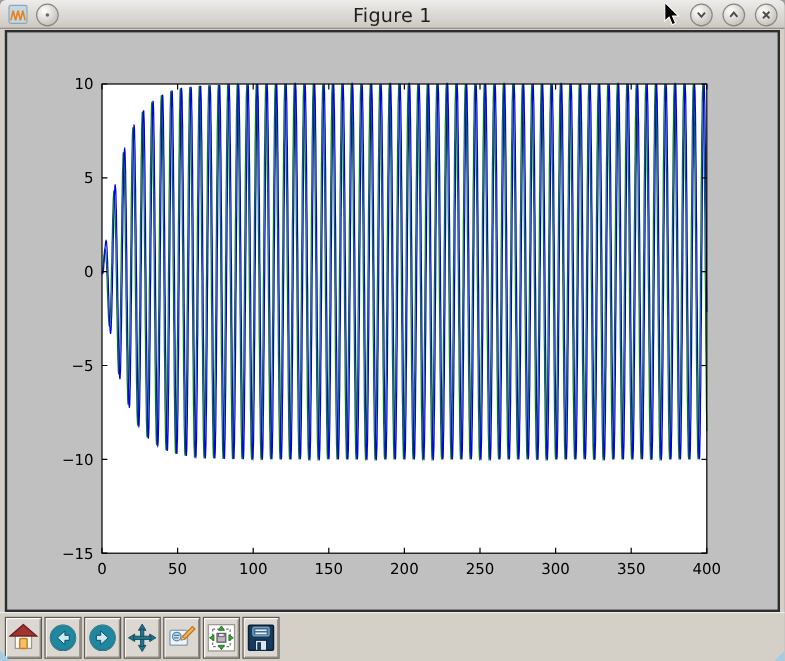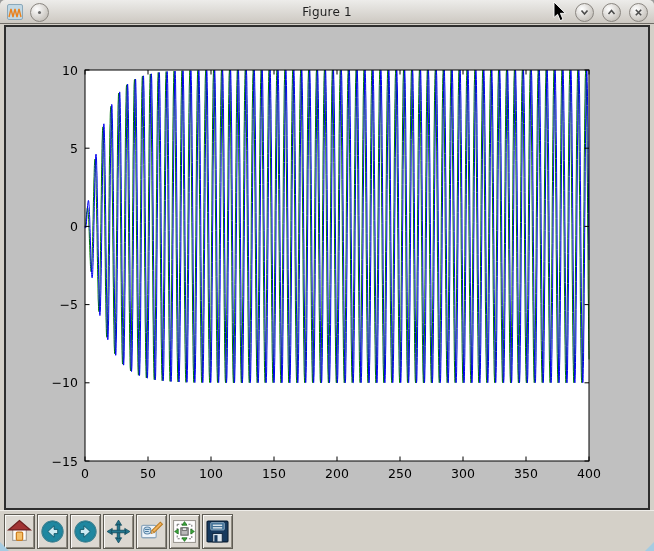--- a/index.html
+++ b/index.html
@@ -28,21 +28,21 @@
     background:radial-gradient(circle at 35% 30%,#ffffff,#c7c3bd 75%,#b2aea7);
     border:1px solid #8a8680;
     display:flex;align-items:center;justify-content:center;
     padding:0;cursor:default;
   }
   .menu-btn{position:absolute;left:30px;top:3px;}
   .menu-dot{width:3px;height:3px;border-radius:50%;background:#6a6a6a;}
   .win-title{
     position:absolute;left:0;right:0;top:0;height:24px;
     display:flex;align-items:center;justify-content:center;
-    font-size:12px;color:#1f1f1f;letter-spacing:0.2px;
+    font-size:16px;color:#1f1f1f;letter-spacing:0.2px;
   }
   .ctrl-box{position:absolute;right:6px;top:3px;display:flex;gap:8px;}
   
   .canvas-wrap{
     position:absolute;left:4px;top:25px;width:646px;height:485px;
     background:#c0c0c0;
     border:2px solid #2e2e2e;
   }
   .canvas-wrap svg{display:block;}
   

